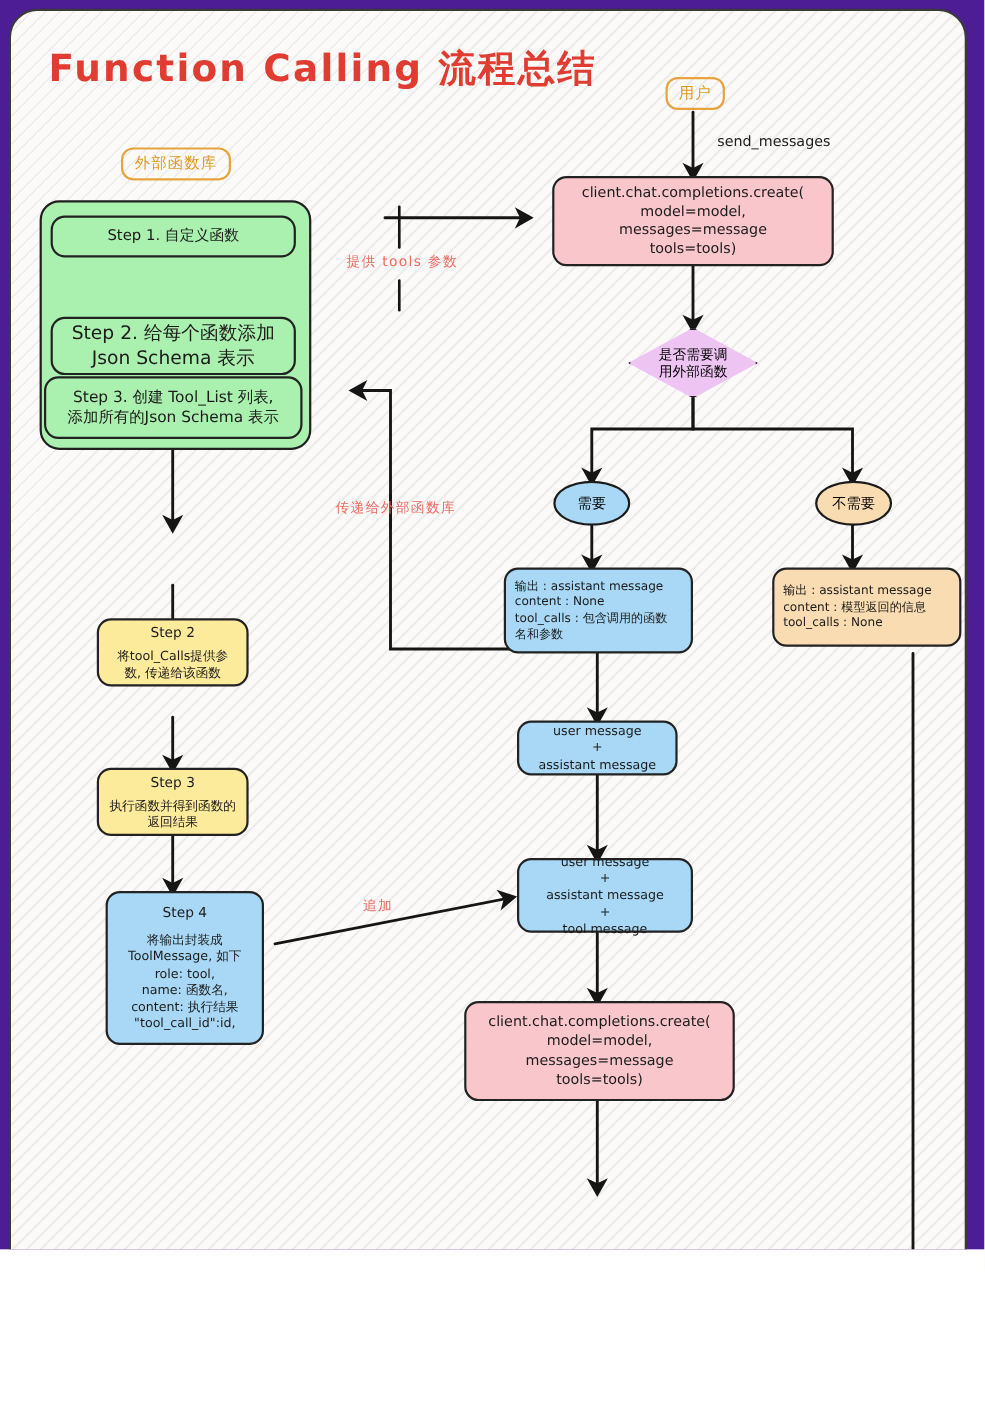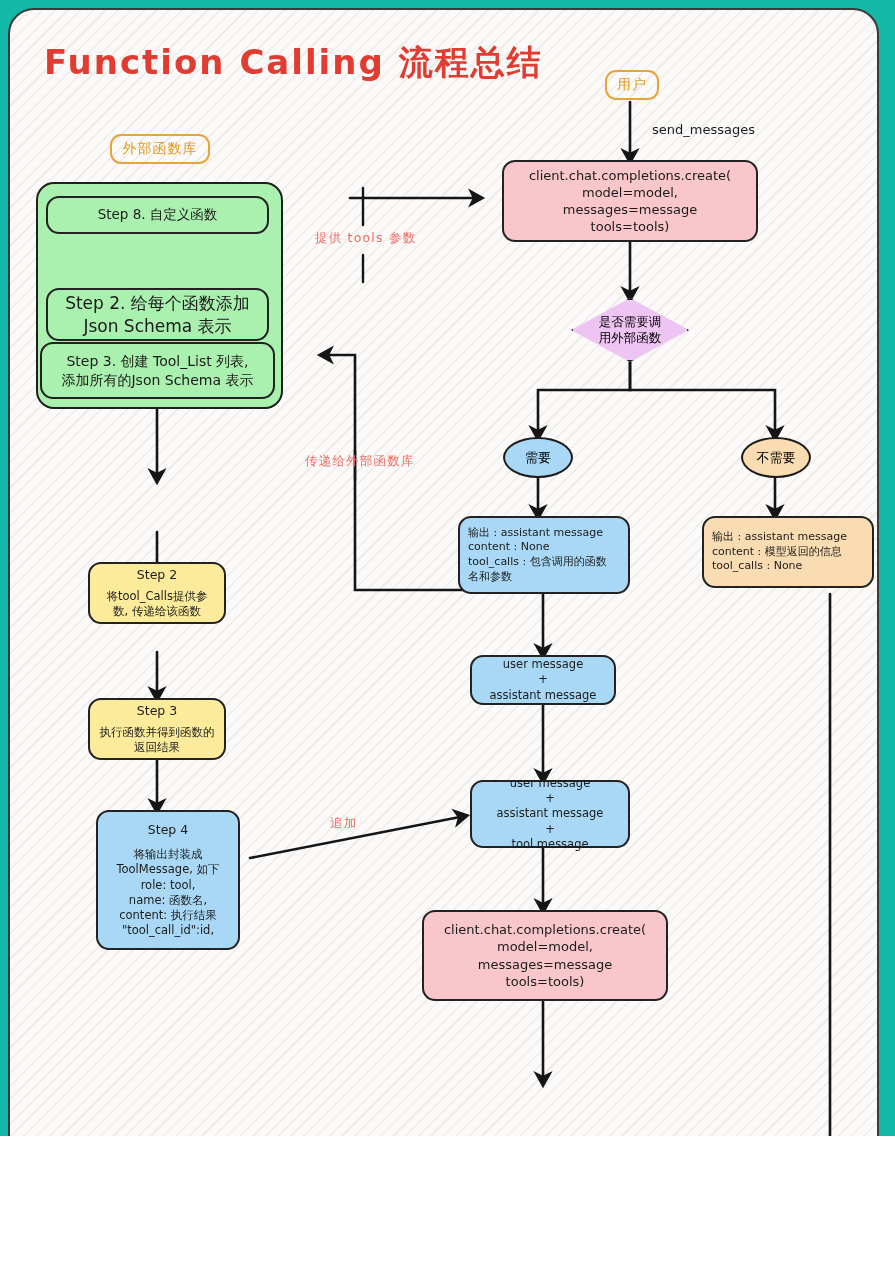--- a/index.html
+++ b/index.html
@@ -2,21 +2,21 @@
 <html><head>
 <meta charset="utf-8">
 <style>
   html,body{margin:0;padding:0;background:#ffffff;}
   body{
     font-family:"DejaVu Sans","Liberation Sans",sans-serif;
   }
   #stage{
     position:relative;
     width:895px;height:1136px;
-    background:#14b8a6;
+    background:#4c1d95;
     overflow:hidden;
   }
   
   #frame{
     position:absolute;
     left:8px;top:8px;
     width:871px;height:1258px;
     box-sizing:border-box;
     border:2.5px solid #3a3a3a;
     border-radius:26px;
@@ -175,21 +175,21 @@
       </g>
     </svg>
 
     <div class="title" style="left:34px;top:30px;">Function Calling 流程总结</div>
 
     <div class="tag" style="left:100px;top:124px;width:100px;height:30px;">外部函数库</div>
     <div class="tag" style="left:595px;top:60px;width:54px;height:30px;">用户</div>
 
     <div class="greenOuter" style="position:absolute;left:26px;top:172px;width:243px;height:223px;"></div>
 
-    <div class="node rr green" style="left:36px;top:186px;width:223px;height:38px;font-size:13.5px;">Step 8. 自定义函数</div>
+    <div class="node rr green" style="left:36px;top:186px;width:223px;height:38px;font-size:13.5px;">Step 1. 自定义函数</div>
 
     <div class="node rr green" style="left:36px;top:260px;width:223px;height:53px;font-size:17px;margin-top:18px;">Step 2. 给每个函数添加
 Json Schema 表示</div>
 
     <div class="node rr green" style="left:30px;top:332px;width:235px;height:57px;font-size:14px;">Step 3. 创建 Tool_List 列表,
 添加所有的Json Schema 表示</div>
 
 
     <div class="node rr yellow" style="left:78px;top:552px;width:138px;height:62px;font-size:11.5px;">
       <span class="nt" style="font-size:12.5px;margin-bottom:5px;">Step 2</span>

